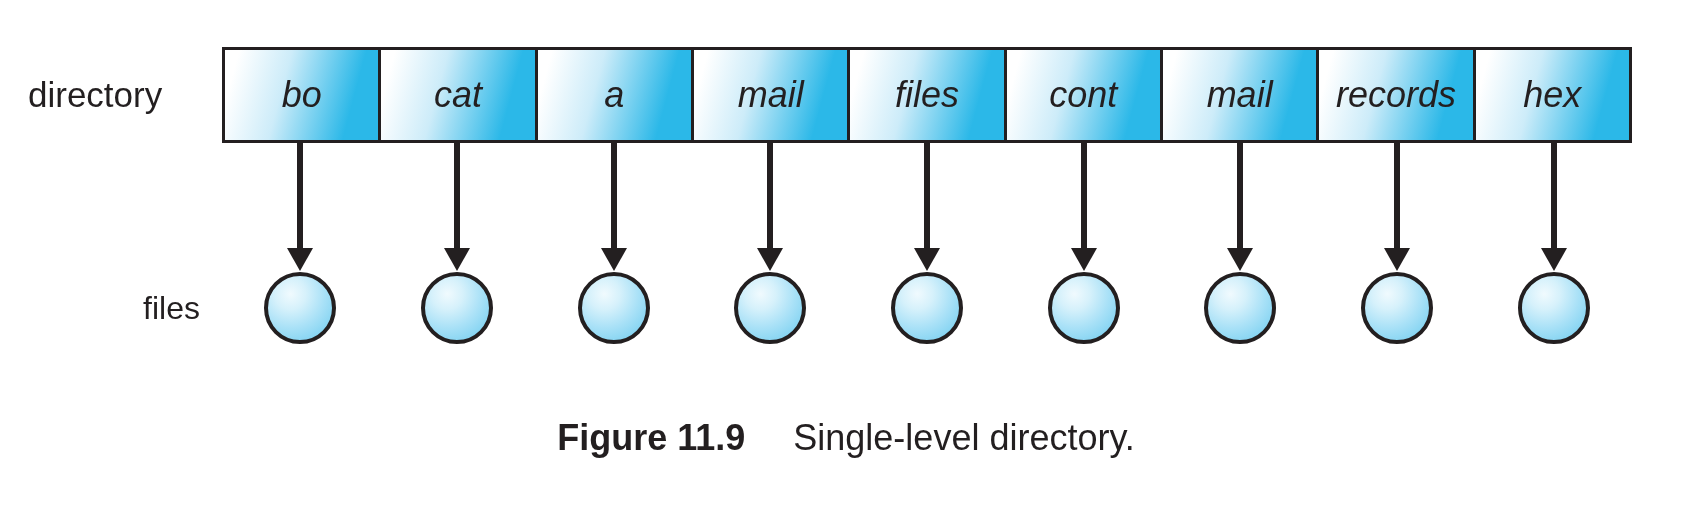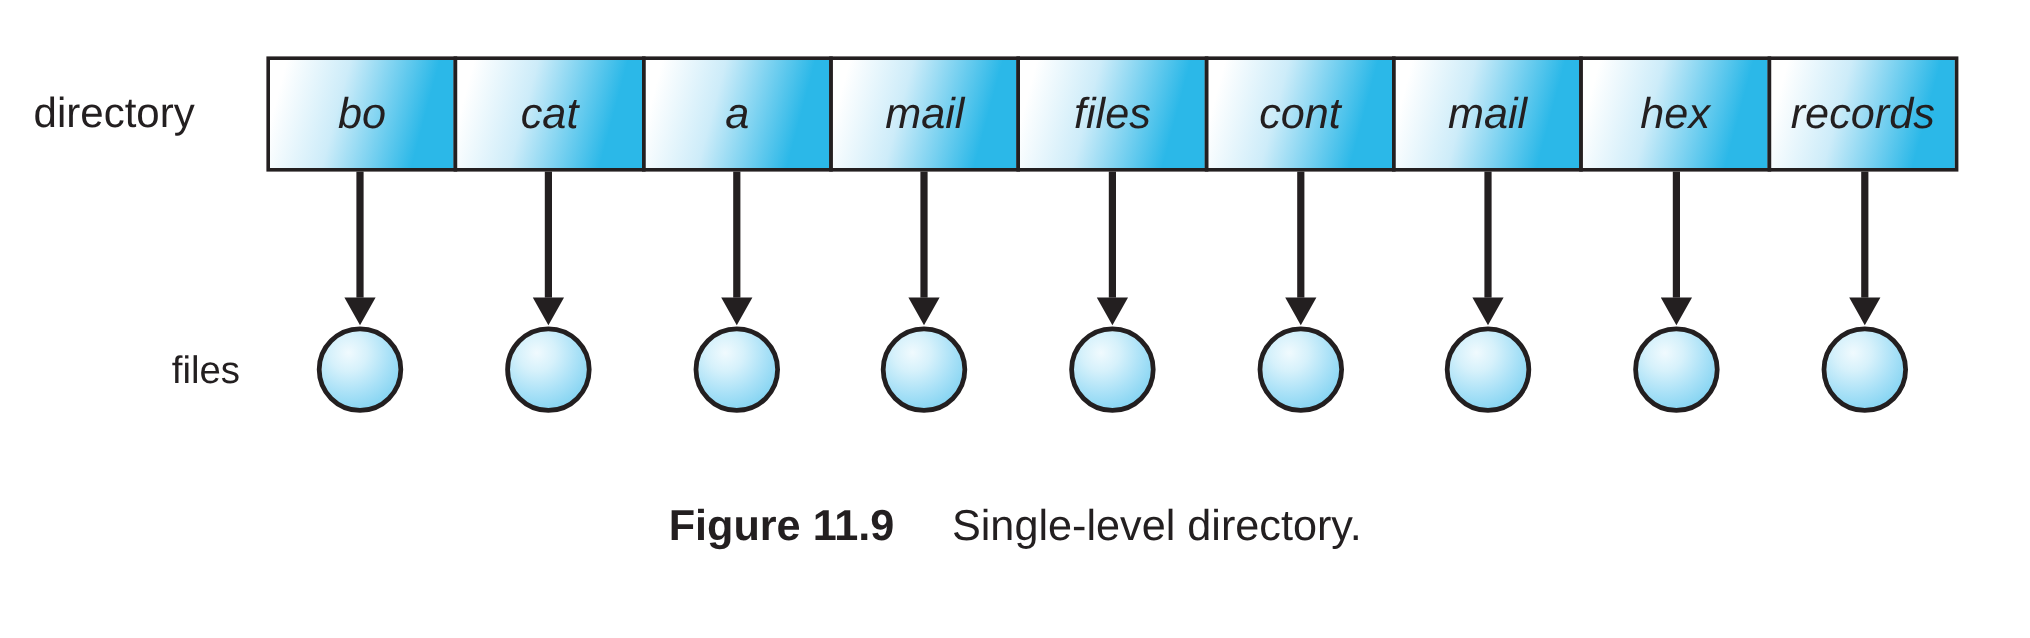--- a/index.html
+++ b/index.html
@@ -94,22 +94,22 @@
   <div class="directory-label">directory</div>
 
   <div class="cells">
     <div class="cell">bo</div>
     <div class="cell">cat</div>
     <div class="cell">a</div>
     <div class="cell">mail</div>
     <div class="cell">files</div>
     <div class="cell">cont</div>
     <div class="cell">mail</div>
+    <div class="cell">records</div>
     <div class="cell">hex</div>
-    <div class="cell">records</div>
   </div>
 
   <div class="links">
     <div class="link">
       <div class="arrow">
           <div class="arrow-shaft"></div>
           <div class="arrow-head"></div>
         </div>
       <div class="file-circle"></div>
     </div>

